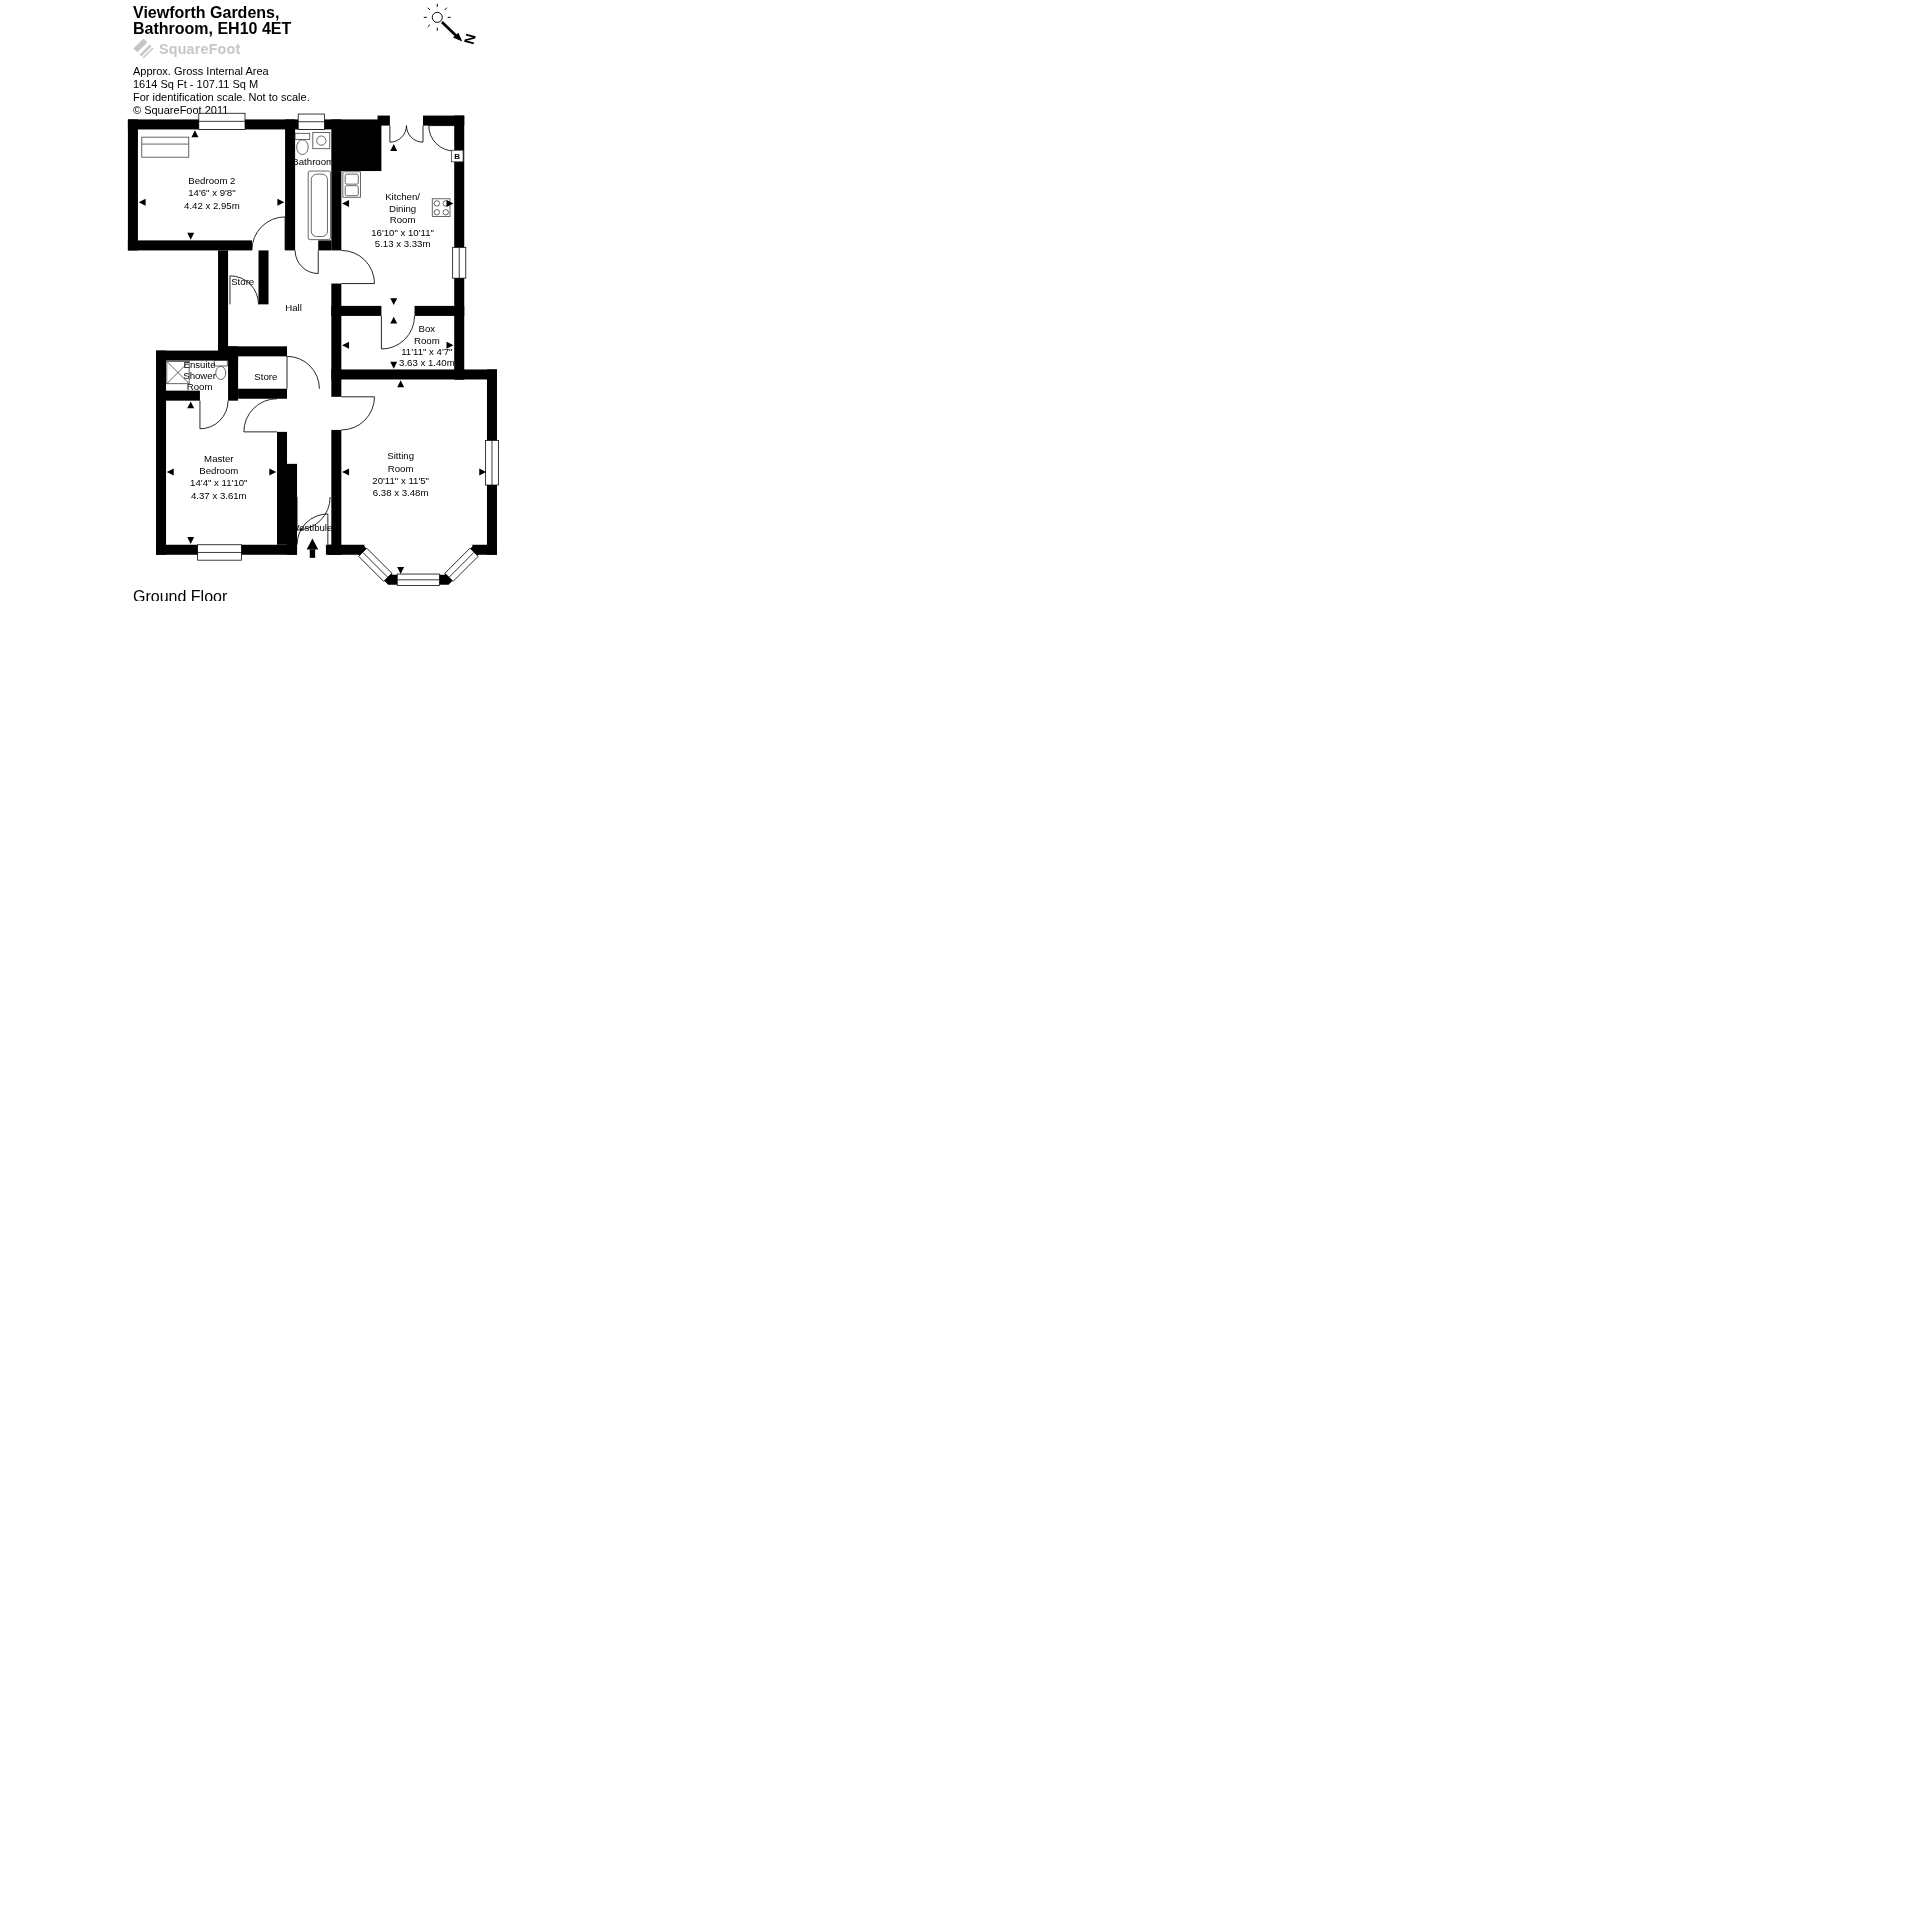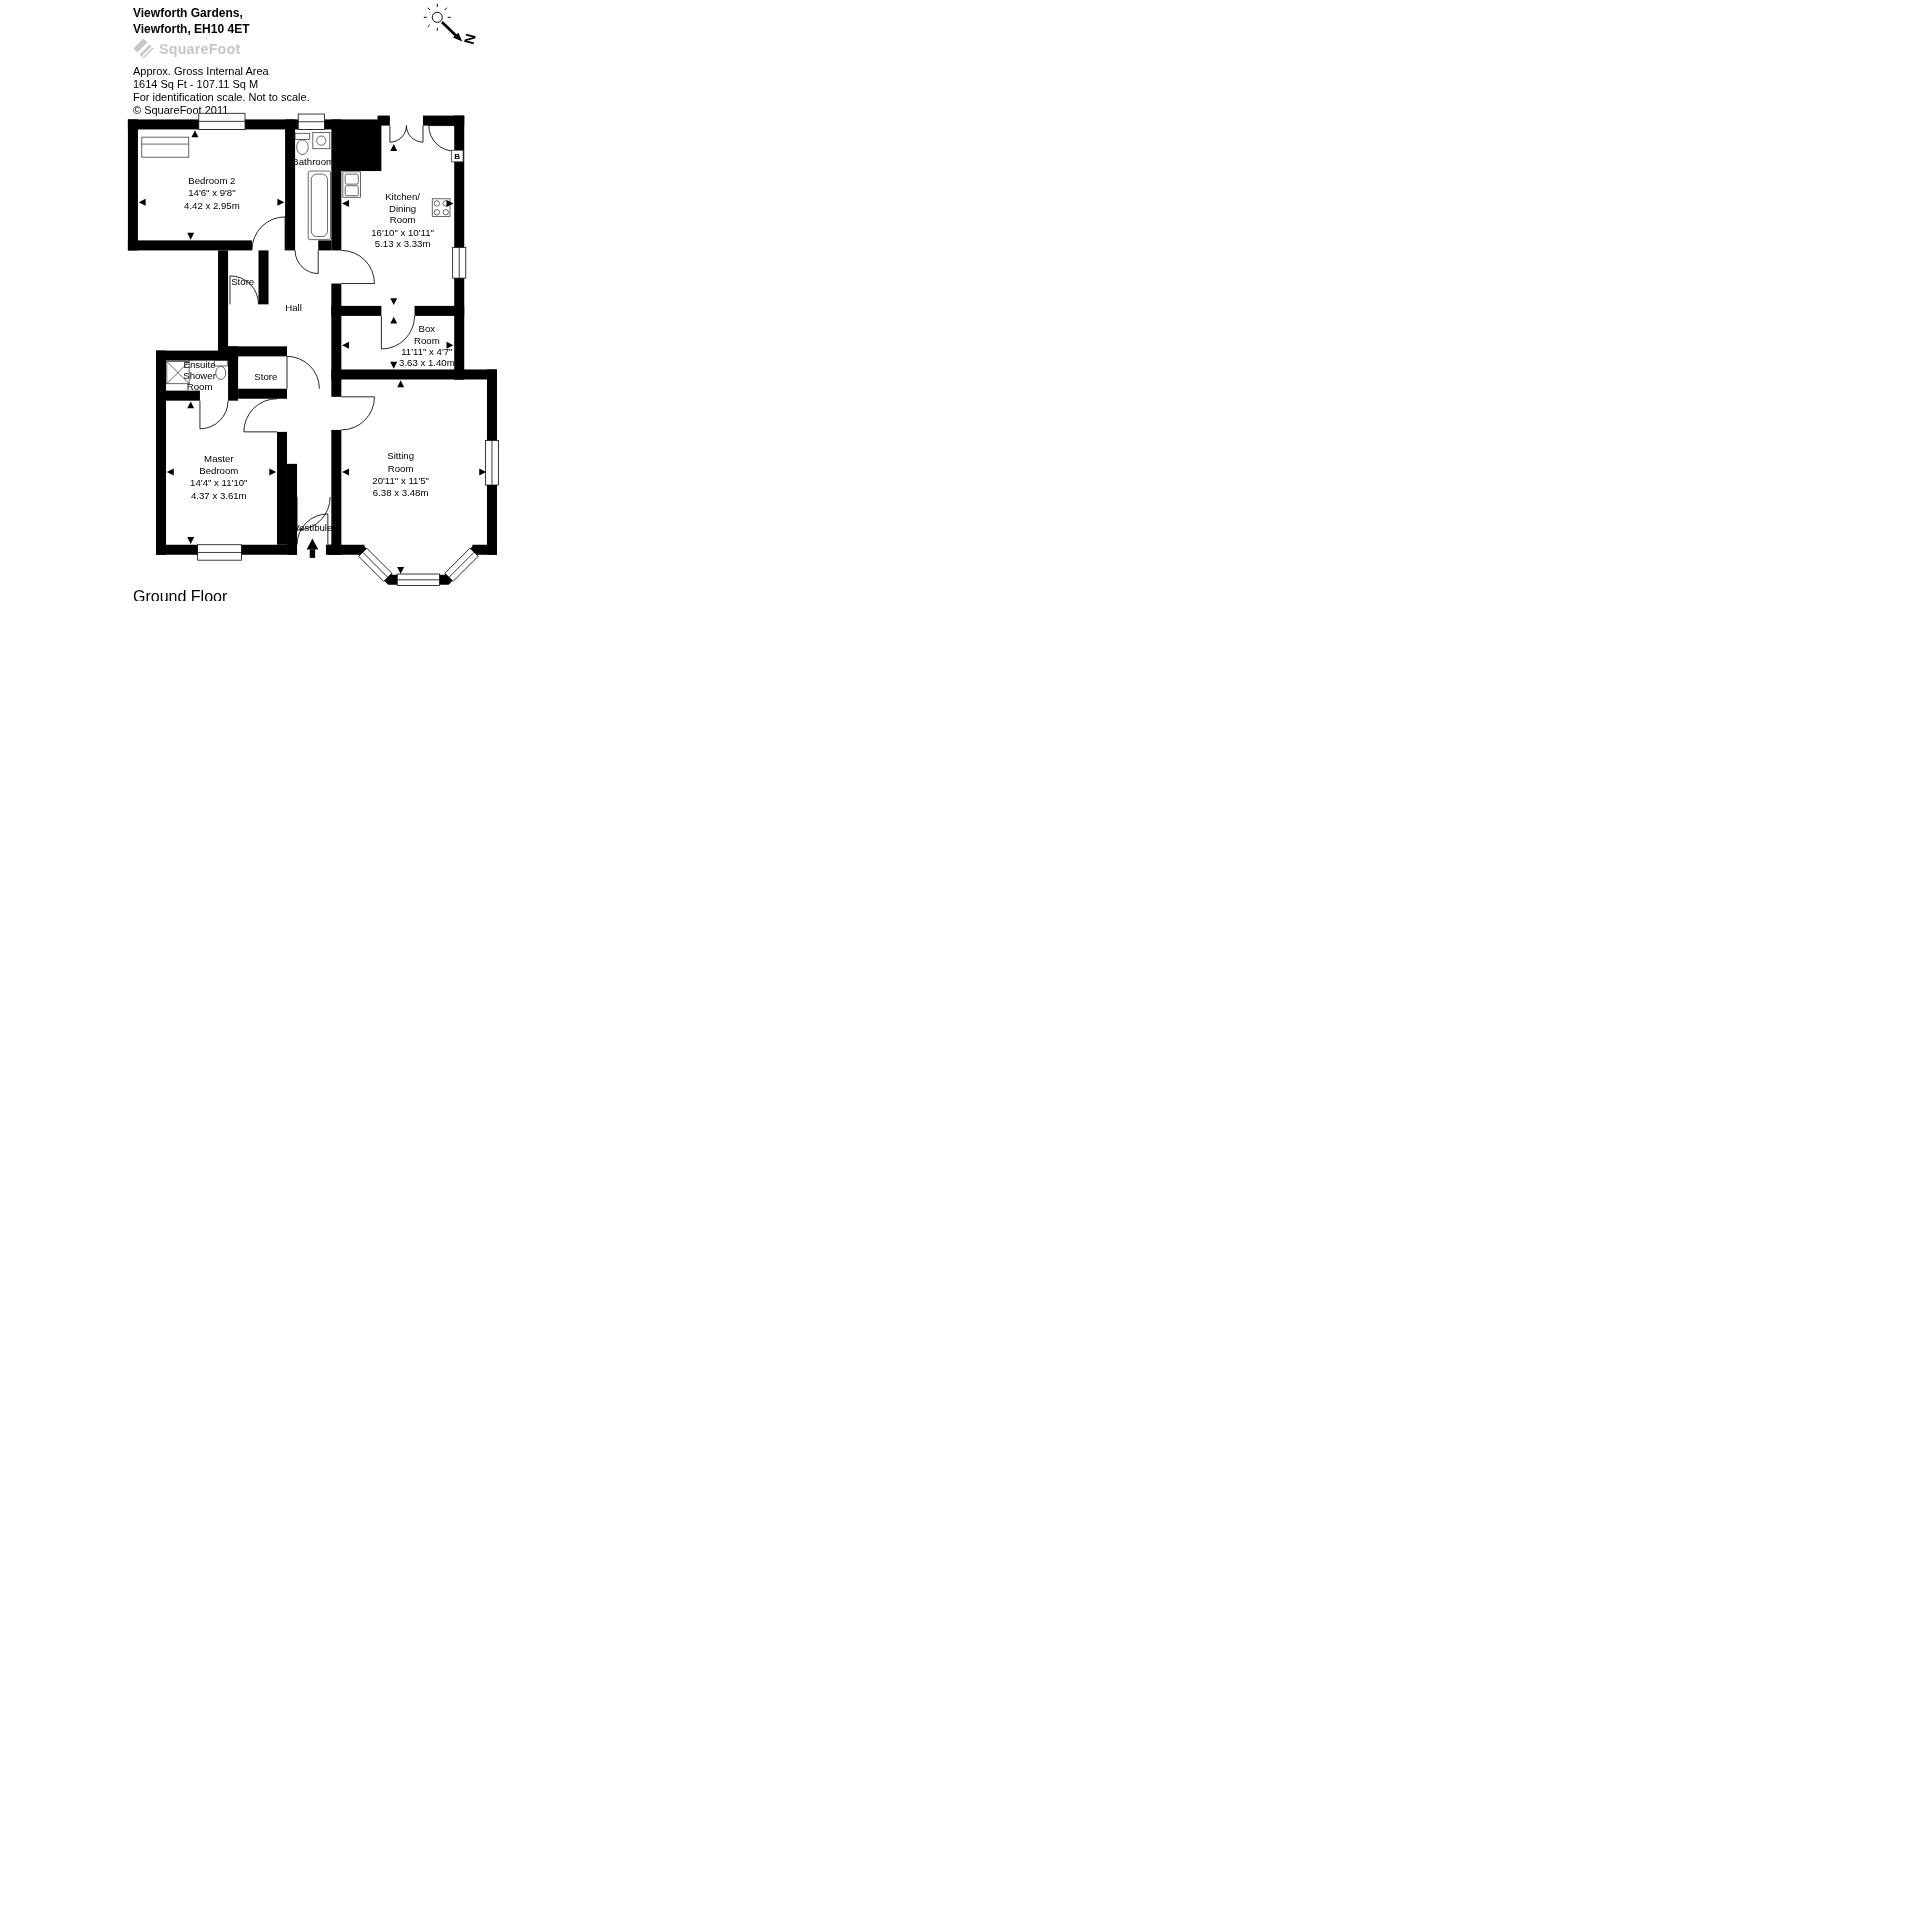--- a/index.html
+++ b/index.html
@@ -1,19 +1,19 @@
 <!DOCTYPE html>
 <html style="font-size:6.2px"><head>
 <meta charset="utf-8">
 <style>
   html,body { margin:0; padding:0; background:#ffffff; }
   body { width:601px; height:601px; position:relative; font-family:"Liberation Sans", sans-serif; color:#000; }
   .page { position:absolute; inset:0; }
   svg.plan { position:absolute; left:0; top:0; width:601px; height:601px; }
-  .title { position:absolute; left:133px; top:4.6px; font-size:12px; font-weight:bold; line-height:16px; }
+  .title { position:absolute; left:133px; top:4.6px; font-size:16px; font-weight:bold; line-height:16px; }
   .logo { position:absolute; left:133px; top:38px; display:flex; align-items:center; gap:5px; }
   .logo-text { font-size:14.3px; font-weight:bold; color:#c6c6c6; letter-spacing:0.2px; }
   .meta { position:absolute; left:133px; top:65px; font-size:11px; line-height:13px; }
   .footer { position:absolute; left:133px; top:588px; font-size:16px; }
   .plan text { font-family:"Liberation Sans", sans-serif; font-size:25px; fill:#000; text-anchor:middle; }
   .plan text.blabel { font-size:21px; font-weight:bold; }
   .plan text.north-n { font-size:37px; font-weight:bold; }
   .walls rect { fill:#000; }
   .doors path, .doors line { stroke:#000; stroke-width:2.2; fill:none; }
   .windows rect { fill:#fff; stroke:#000; stroke-width:2; }
@@ -22,21 +22,21 @@
   .fixtures line { stroke:#3a3a3a; stroke-width:2; }
   .arrows polygon, .arrows rect { fill:#000; }
 </style>
 </head>
 <body>
 
 <div class="page">
 
   <div class="title">
     <div>Viewforth Gardens,</div>
-    <div>Viewforth, EH10 4ET</div>
+    <div>Bathroom, EH10 4ET</div>
   </div>
 
   <div class="logo">
     <svg width="21" height="21" viewBox="0 0 54 54">
       <polygon points="27,1 53,27 27,53 1,27" fill="#c6c6c6"></polygon>
       <path d="M 11 43 L 43 11" stroke="#ffffff" stroke-width="8" fill="none"></path>
       <path d="M 20 52 L 52 20" stroke="#ffffff" stroke-width="4" fill="none"></path>
     </svg>
     <span class="logo-text">SquareFoot</span>
   </div>

